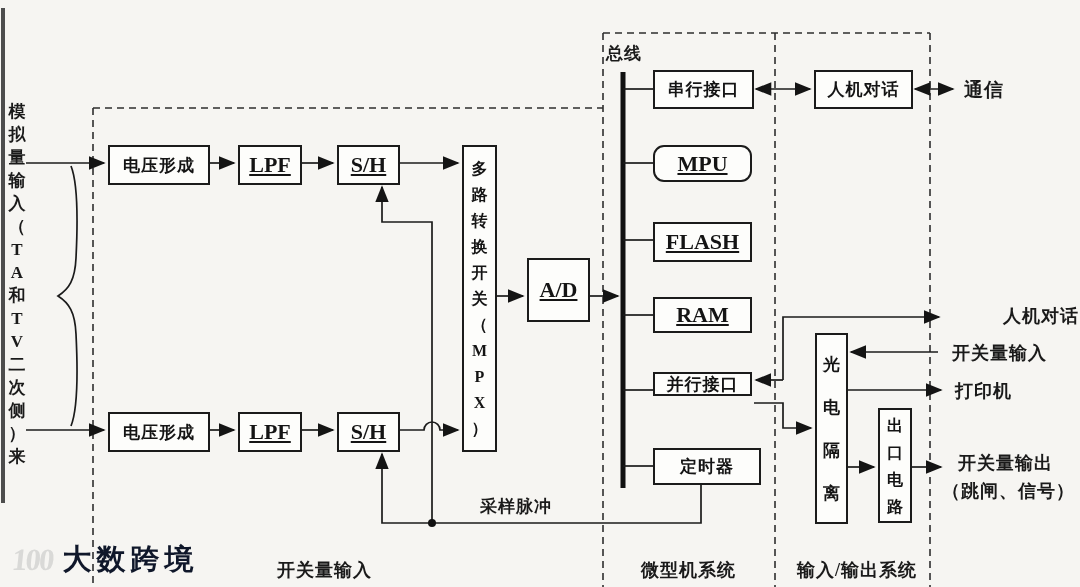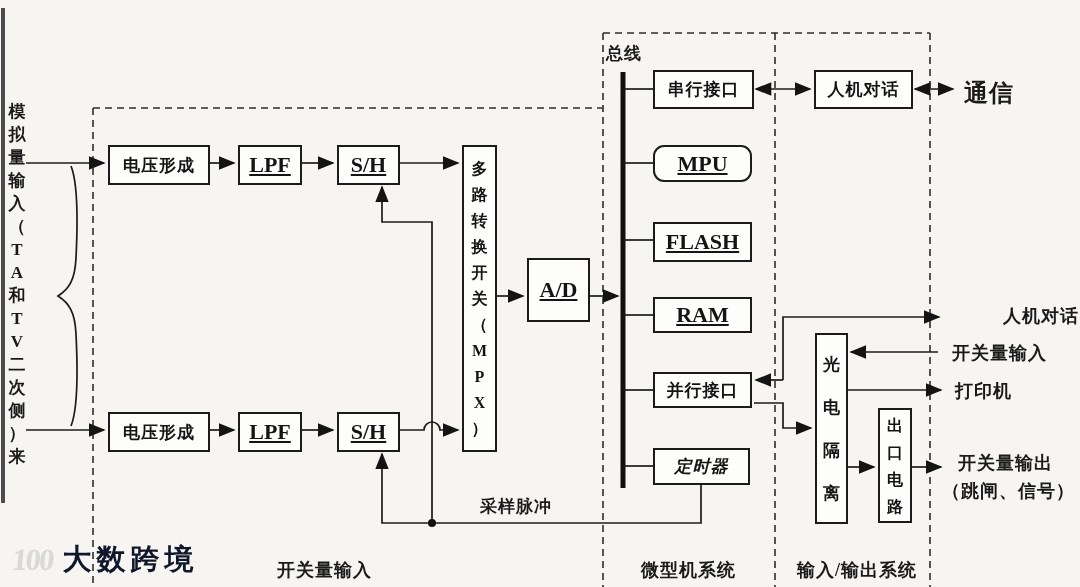--- a/index.html
+++ b/index.html
@@ -141,35 +141,35 @@
 M
 P
 X
 ）</div>
   <div class="box en" style="left:527px;top:258px;width:63px;height:64px;">A/D</div>
 
   <div class="box" style="left:653px;top:70px;width:101px;height:39px;">串行接口</div>
   <div class="box en" style="left:653px;top:145px;width:99px;height:37px;border-radius:11px;">MPU</div>
   <div class="box en" style="left:653px;top:222px;width:99px;height:40px;">FLASH</div>
   <div class="box en" style="left:653px;top:297px;width:99px;height:36px;">RAM</div>
-  <div class="box" style="left:653px;top:372px;width:99px;height:36px;">并行接口</div>
-  <div class="box" style="left:653px;top:448px;width:97px;height:37px;font-style:italic;">定时器</div>
+  <div class="box" style="left:653px;top:372px;width:99px;height:24px;">并行接口</div>
+  <div class="box" style="left:653px;top:448px;width:108px;height:37px;">定时器</div>
 
   <div class="box" style="left:814px;top:70px;width:99px;height:39px;">人机对话</div>
   <div class="box v" style="left:815px;top:333px;width:33px;height:191px;font-size:17px;line-height:43px;">光
 电
 隔
 离</div>
   <div class="box v" style="left:878px;top:408px;width:34px;height:115px;font-size:16px;line-height:27px;">出
 口
 电
 路</div>
 
   <div class="lbl" style="left:606px;top:42px;font-size:17px;text-align:center;">总线</div>
-  <div class="lbl" style="left:964px;top:77px;font-size:24px;">通信</div>
+  <div class="lbl" style="left:964px;top:77px;font-size:19px;">通信</div>
   <div class="lbl" style="left:955px;top:304px;margin-left:48px;">人机对话</div>
   <div class="lbl" style="left:952px;top:341px;">开关量输入</div>
   <div class="lbl" style="left:955px;top:379px;">打印机</div>
   <div class="lbl" style="left:958px;top:451px;">开关量输出</div>
   <div class="lbl" style="left:942px;top:479px;">（跳闸、信号）</div>
   <div class="lbl" style="left:480px;top:495px;font-size:17px;">采样脉冲</div>
   <div class="lbl" style="left:277px;top:558px;">开关量输入</div>
   <div class="lbl" style="left:641px;top:558px;">微型机系统</div>
   <div class="lbl" style="left:797px;top:558px;">输入/输出系统</div>
 

